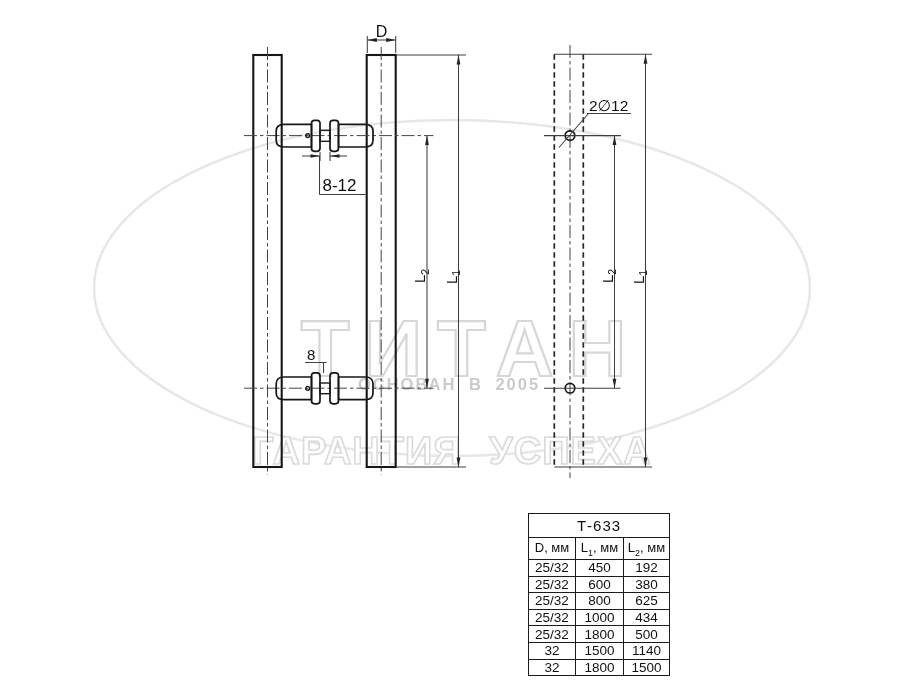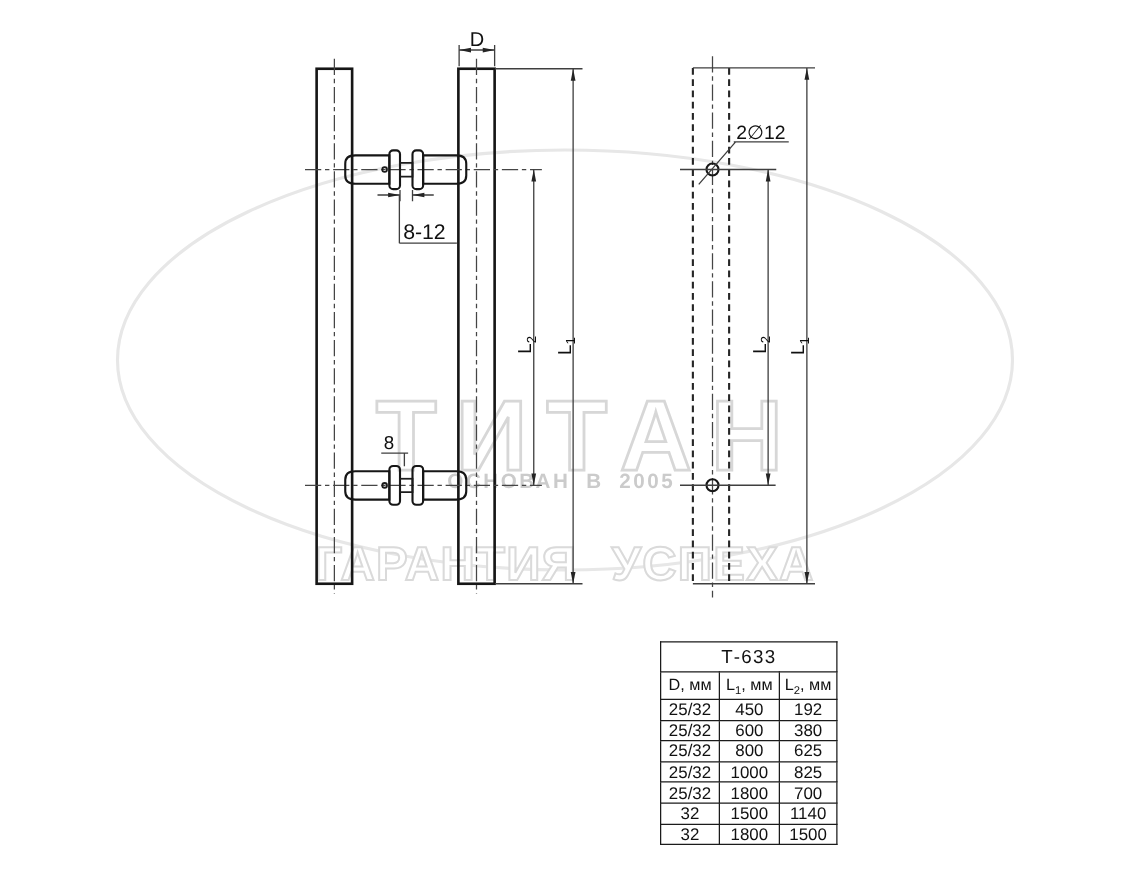--- a/index.html
+++ b/index.html
@@ -185,26 +185,26 @@
             <td>380</td>
           </tr>
           <tr>
             <td>25/32</td>
             <td>800</td>
             <td>625</td>
           </tr>
           <tr>
             <td>25/32</td>
             <td>1000</td>
-            <td>825</td>
+            <td>434</td>
           </tr>
           <tr>
             <td>25/32</td>
             <td>1800</td>
-            <td>700</td>
+            <td>500</td>
           </tr>
           <tr>
             <td>32</td>
             <td>1500</td>
             <td>1140</td>
           </tr>
           <tr>
             <td>32</td>
             <td>1800</td>
             <td>1500</td>

